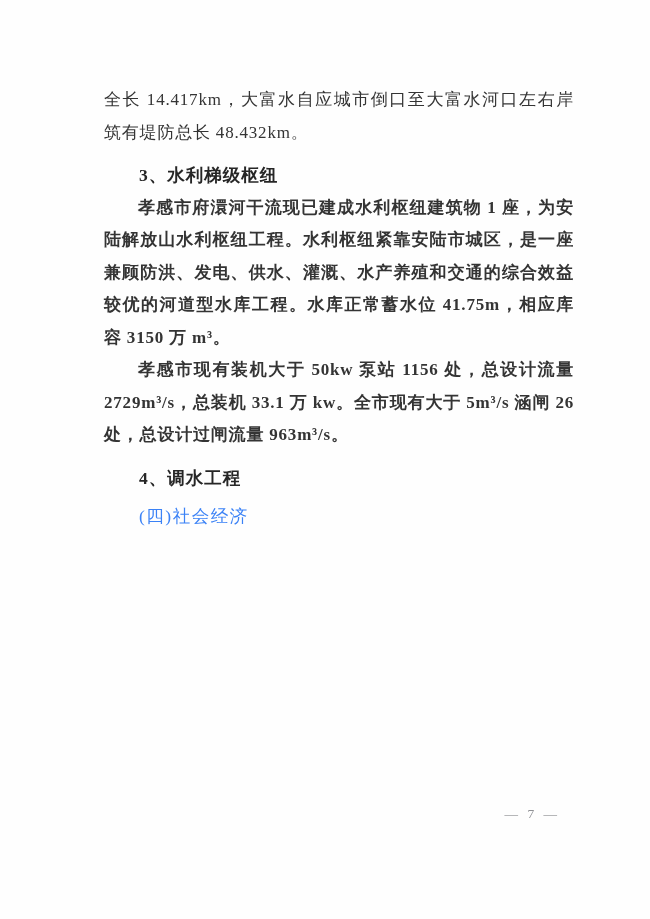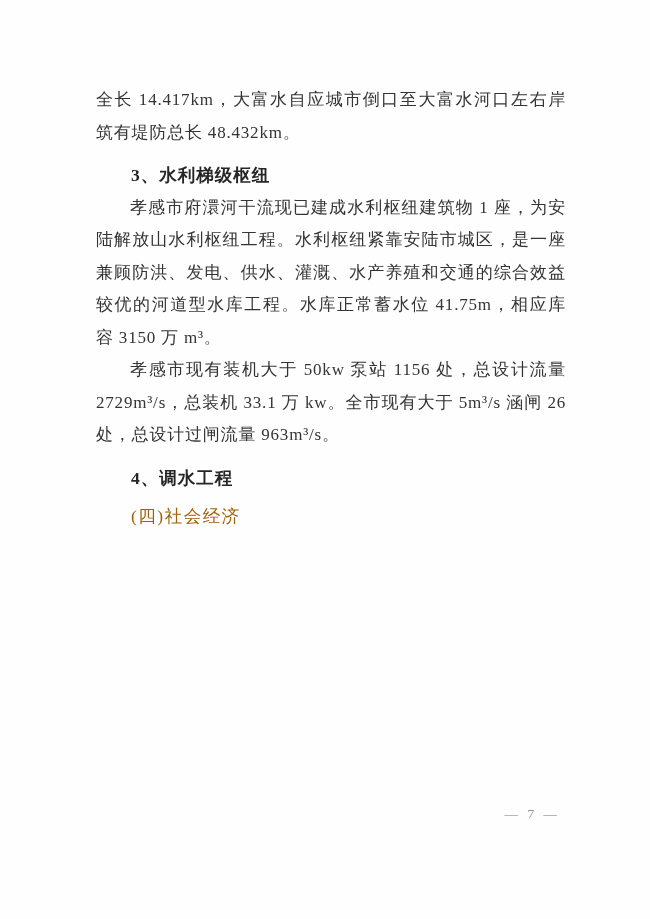--- a/index.html
+++ b/index.html
@@ -10,52 +10,53 @@
   .page {
     position: relative;
     width: 650px;
     height: 919px;
     background: #fefefe;
     font-family: "Liberation Serif", serif;
     overflow: hidden;
   }
   .content {
     position: absolute;
-    left: 96px;
+    left: 104px;
     top: 84px;
     width: 470px;
   }
   .para {
     margin: 0;
     font-size: 17px;
     line-height: 32.5px;
     color: #343434;
     letter-spacing: 0.8px;
     text-align: justify;
     text-align-last: left;
     text-justify: inter-character;
   }
   .para.indent {
     text-indent: 2em;
+    font-weight: bold;
   }
   .heading {
     margin: 10px 0 0 0;
     font-size: 17.5px;
     line-height: 32.5px;
     font-weight: bold;
     color: #262626;
     letter-spacing: 1px;
     text-indent: 2em;
   }
   .subheading {
     margin: 6px 0 0 0;
     font-size: 17.5px;
     line-height: 32.5px;
     font-weight: normal;
-    color: #a16207;
+    color: #3b82f6;
     letter-spacing: 1.5px;
     text-indent: 2em;
   }
   .page-number {
     position: absolute;
     top: 806px;
     right: 90px;
     font-size: 13.5px;
     color: #8f9094;
     letter-spacing: 3px;

